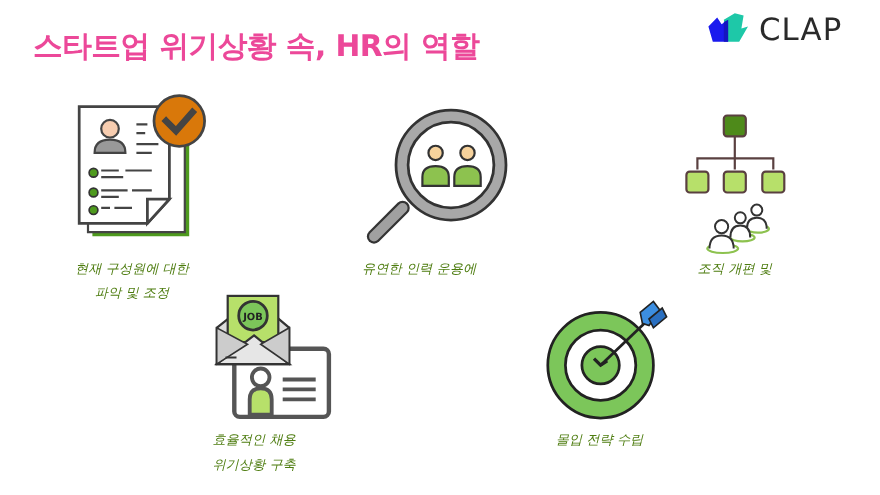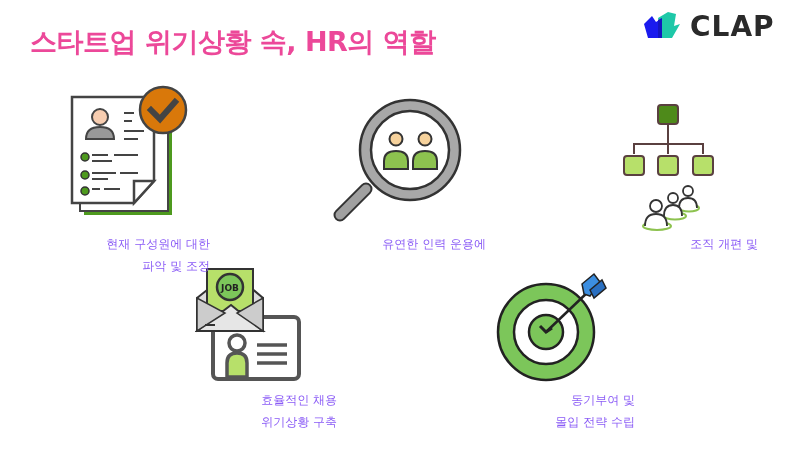--- a/index.html
+++ b/index.html
@@ -1,22 +1,22 @@
 <!DOCTYPE html>
 <html><head>
 <meta charset="utf-8">
 <style>
   html, body { margin:0; padding:0; }
   body { width:800px; height:450px; background:#ffffff; position:relative; overflow:hidden;
          font-family: "DejaVu Sans", "Liberation Sans", sans-serif; color:#1a1a1a; }
   .title { position:absolute; left:30px; top:24px; font-size:27px; font-weight:bold; letter-spacing:-0.5px; color:#ec4899; }
   .logo { position:absolute; left:642px; top:8px; width:150px; height:36px; }
-  .logo-text { position:absolute; left:48px; top:2px; font-size:28px; font-weight:bold; color:#2a2a2a; letter-spacing:1px; }
+  .logo-text { position:absolute; left:48px; top:2px; font-size:28px; font-weight:normal; color:#2a2a2a; letter-spacing:1px; }
   .icon { position:absolute; }
-  .caption { position:absolute; font-size:12px; line-height:22px; text-align:right; color:#8b5cf6; width:180px; }
+  .caption { position:absolute; font-size:12px; line-height:22px; text-align:center; color:#4d7c0f; width:180px;font-style:italic; }
 </style>
 </head>
 <body>
 
 <div class="title">스타트업 위기상황 속, HR의 역할</div>
 
 <div class="logo">
   <svg width="42" height="36" viewBox="0 0 42 36" style="position:absolute;left:0;top:0">
     <polygon points="2,16 10,8 14,14 20,10 20,30 6,30" fill="#1a1aee"></polygon>
     <polygon points="16,10 26,4 34,6 32,18 38,16 30,30 20,30" fill="#1ec8a8"></polygon>
@@ -112,26 +112,25 @@
   <line x1="56" y1="62" x2="100" y2="20" stroke="#222" stroke-width="2.5"></line>
   <polyline points="50,56 56,62 62,58" fill="none" stroke="#222" stroke-width="3"></polyline>
   <polygon points="92,14 104,4 110,12 100,26 94,24" fill="#3c8ee0" stroke="#222" stroke-width="1.5"></polygon>
   <polygon points="100,20 112,10 116,18 104,28" fill="#2a6fc0" stroke="#222" stroke-width="1.5"></polygon>
 </svg>
 
 <div class="caption" style="left:30px;top:233px">
   <div>현재 구성원에 대한</div>
   <div>파악 및 조정</div>
 </div>
-<div class="caption" style="left:306px;top:233px">
+<div class="caption" style="left:291px;top:233px">
   <div>유연한 인력 운용에</div>
 </div>
 <div class="caption" style="left:578px;top:233px">
   <div>조직 개편 및</div>
 </div>
-<div class="caption" style="left:157px;top:389px">
+<div class="caption" style="left:141px;top:389px">
   <div>효율적인 채용</div>
   <div>위기상황 구축</div>
 </div>
 <div class="caption" style="left:455px;top:389px">
-  <div>동기부여 및</div>
   <div>몰입 전략 수립</div>
 </div>
 
 </body></html>

